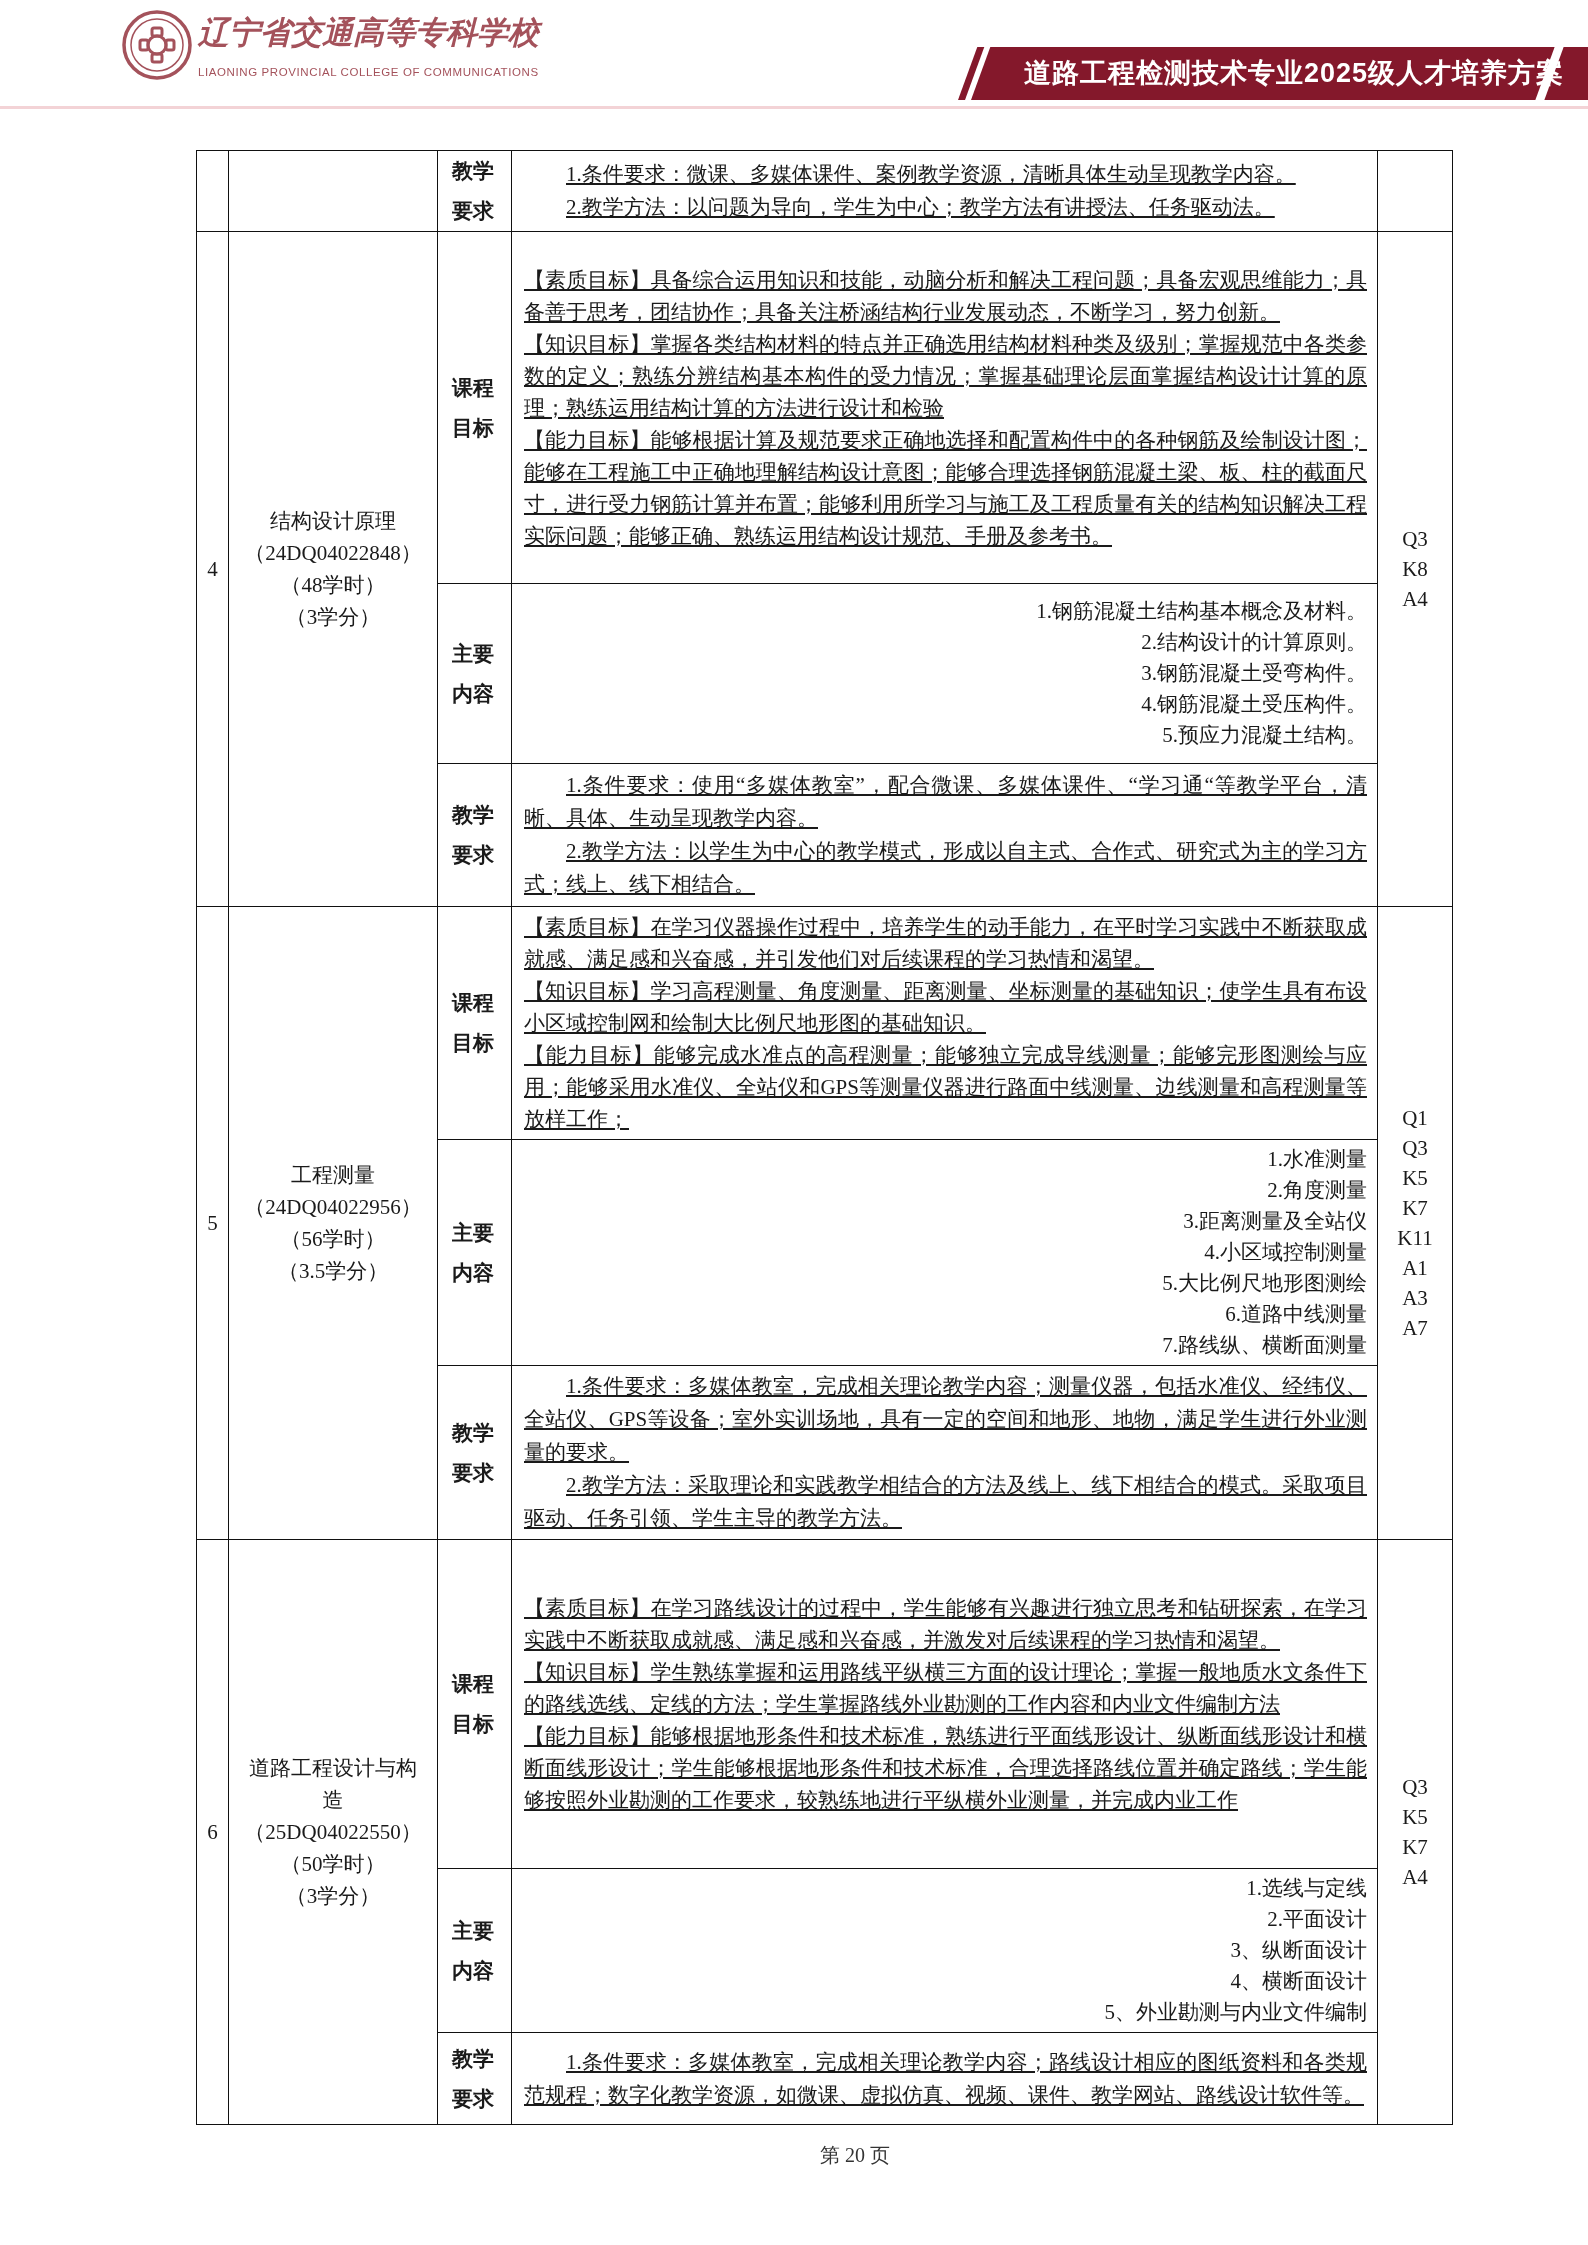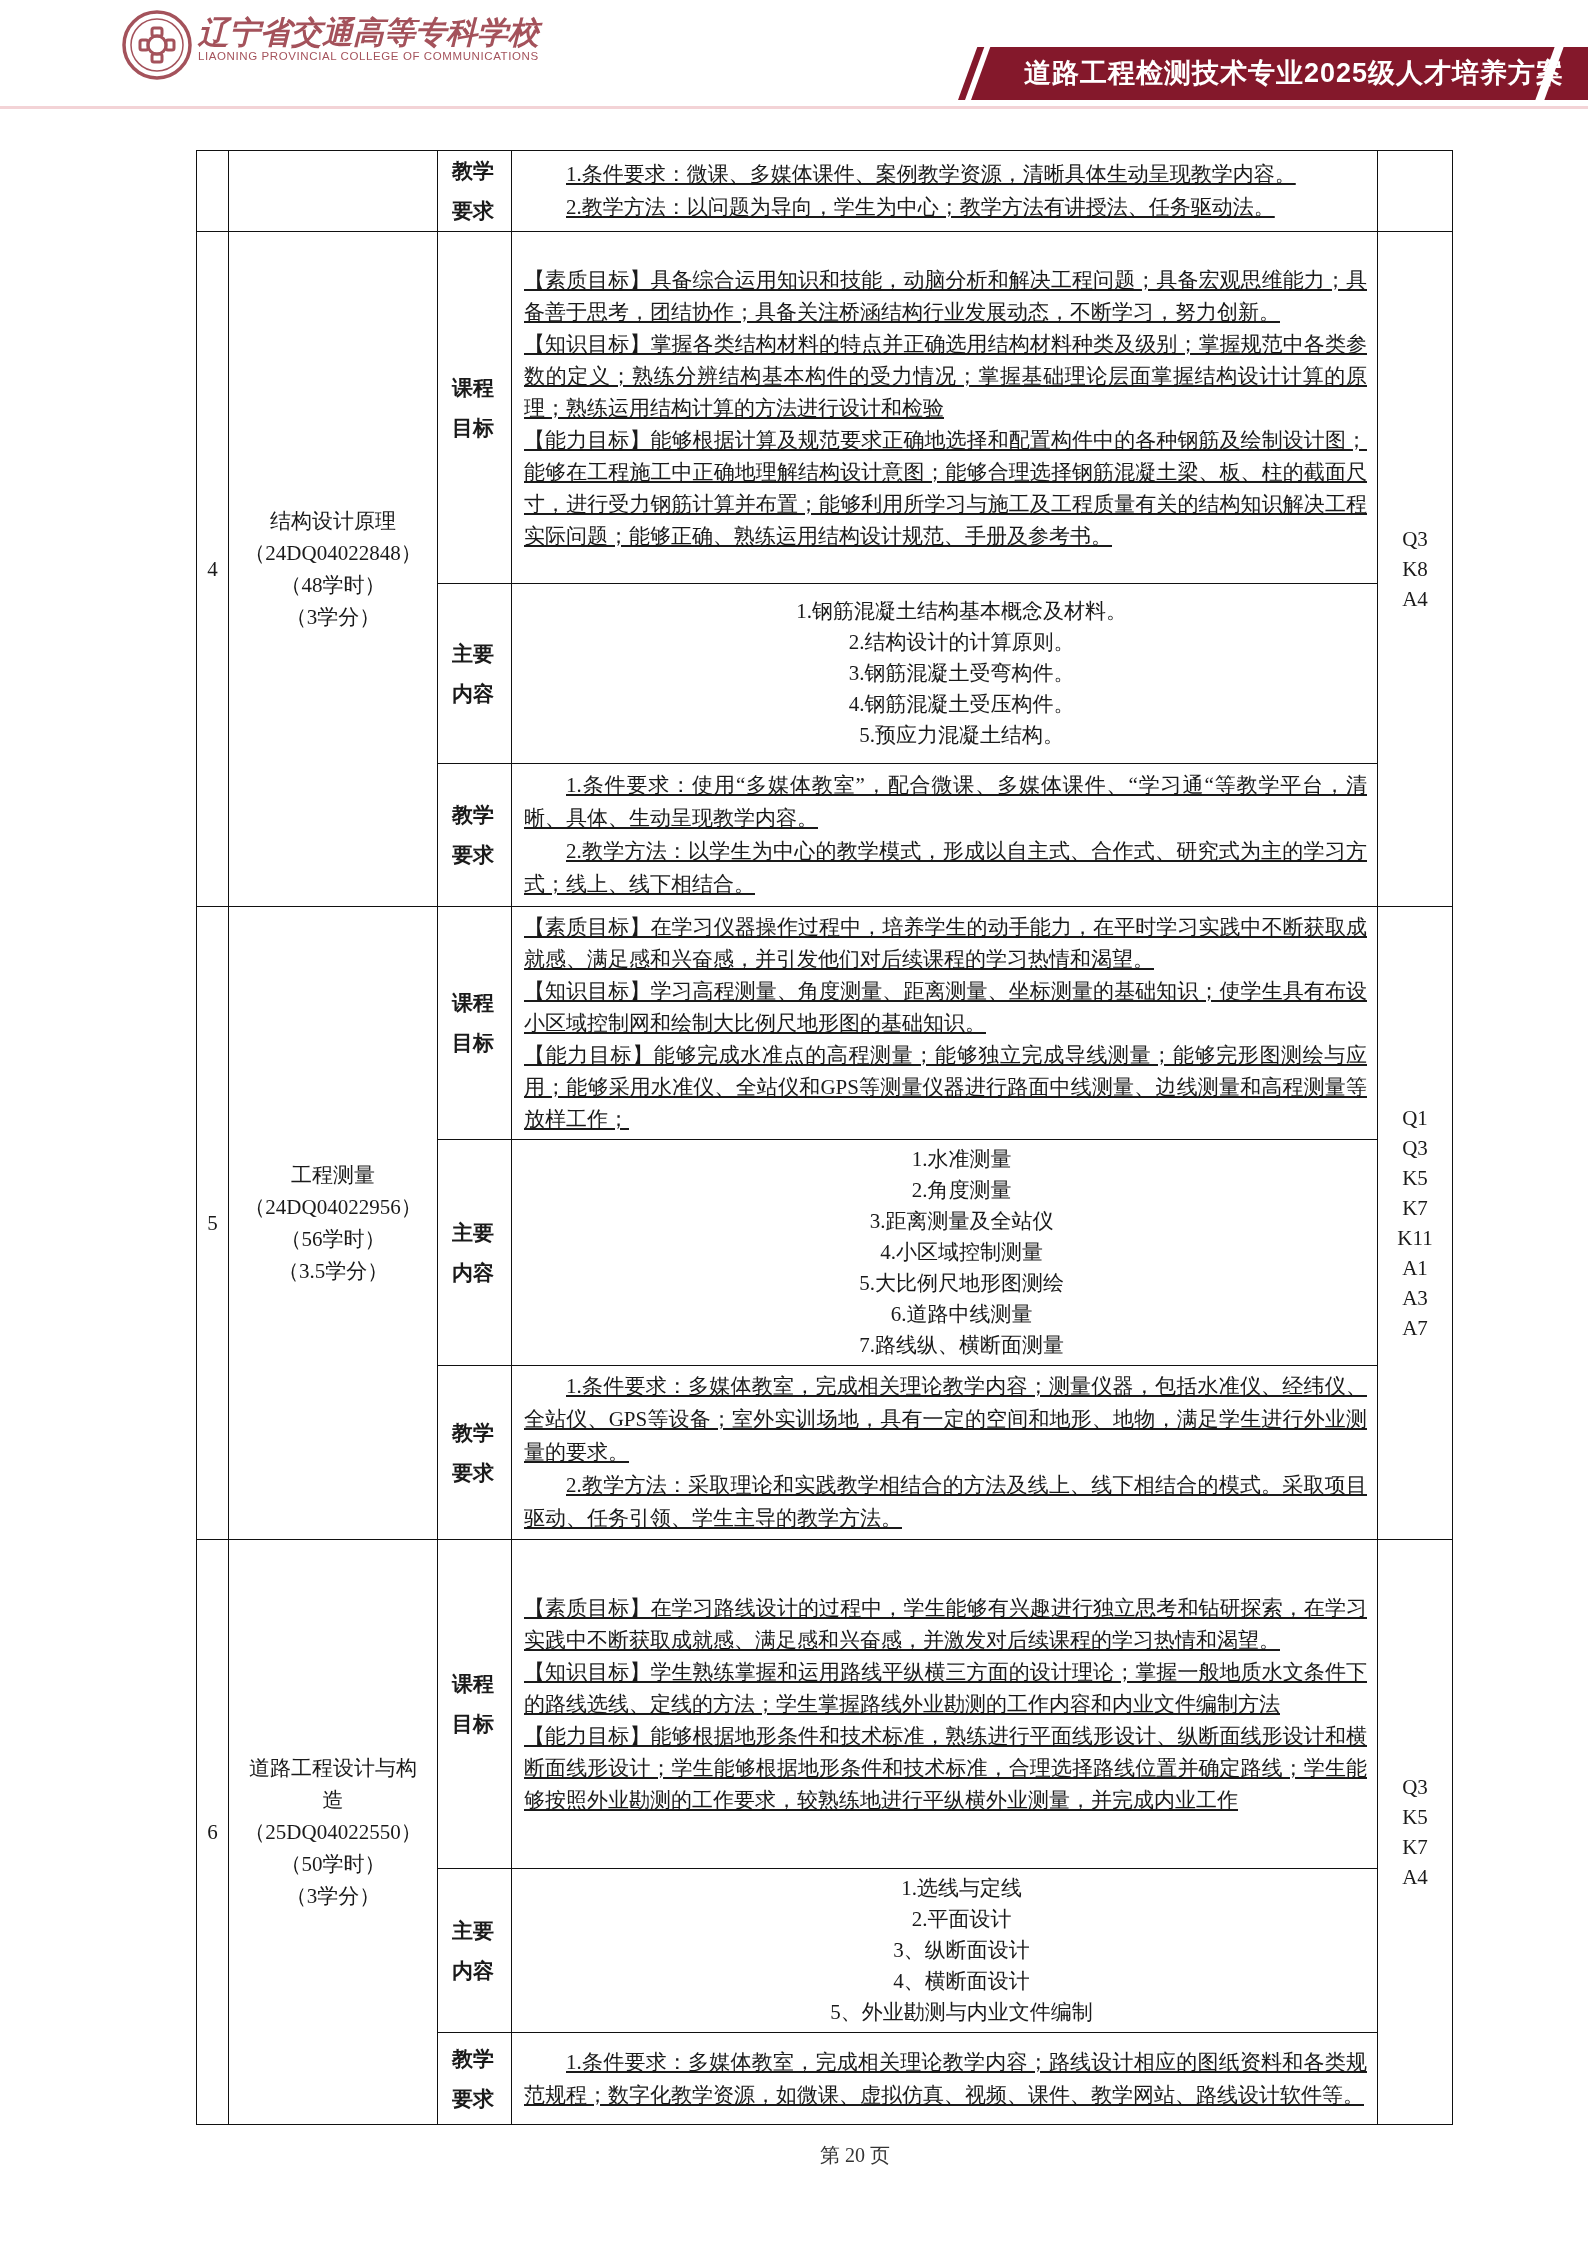--- a/index.html
+++ b/index.html
@@ -3,21 +3,21 @@
 <meta charset="utf-8">
 <style>
   html,body{margin:0;padding:0;background:#ffffff;}
   .page{position:relative;width:1588px;height:2245px;background:#ffffff;overflow:hidden;
         font-family:"Liberation Serif", serif;color:#1a1a1a;}
 
   
   .seal{position:absolute;left:122px;top:10px;width:70px;height:70px;}
   .college-cn{position:absolute;left:198px;top:12px;width:330px;font-size:31px;font-weight:bold;
               font-style:italic;color:#a4525b;letter-spacing:0px;white-space:nowrap;}
-  .college-en{position:absolute;left:198px;top:50px;font-size:11.5px;letter-spacing:0.6px;
+  .college-en{position:absolute;left:198px;top:66px;font-size:11.5px;letter-spacing:0.6px;
               color:#a4525b;font-family:"Liberation Sans",sans-serif;white-space:nowrap;}
   .pink-rule{position:absolute;left:0;top:106px;width:100%;height:3px;background:#f3d3d6;}
 
   .banner{position:absolute;left:940px;top:47px;right:0;height:53px;overflow:hidden;}
   .banner-sliver{position:absolute;left:18px;top:0;width:7px;height:53px;background:#84182b;
                  transform:skewX(-20deg);transform-origin:bottom left;}
   .banner-main{position:absolute;left:31px;top:0;width:660px;height:53px;background:#84182b;
                transform:skewX(-20deg);transform-origin:bottom left;}
   .banner-slash{position:absolute;right:34px;top:0;width:9px;height:53px;background:#ffffff;
                 transform:skewX(-20deg);z-index:3;}
@@ -29,21 +29,21 @@
   table.course-table{position:absolute;left:196px;top:150px;width:1256px;border-collapse:collapse;
         table-layout:fixed;font-size:21px;}
   .course-table td{border:1.6px solid #111111;vertical-align:middle;padding:0;word-break:break-all;}
   td.no{ text-align:center;font-size:21px;}
   td.course{text-align:center;line-height:32px;padding:0 10px;font-size:21px;margin-left:10px;}
   td.lab{text-align:left;font-weight:bold;font-size:21px;line-height:40px;padding:0 14px;
          font-family:"Liberation Sans",sans-serif;}
   td.content{padding:4px 10px 4px 12px;text-align:justify;}
   td.content p{margin:0;line-height:32px;text-decoration:underline;}
   td.content.req p{text-indent:2em;line-height:33px;}
-  td.content.list{padding-left:44px;text-align:center;}
+  td.content.list{padding-left:44px;text-align:right;}
   td.content.list div{line-height:31px;}
   td.codes{text-align:center;line-height:30px;font-size:21px;}
 
   
   .footer{position:absolute;left:17px;top:2142px;width:100%;text-align:center;font-size:20px;color:#333;padding-left:44px;}
 </style>
 </head>
 <body>
 
 <div class="page">

